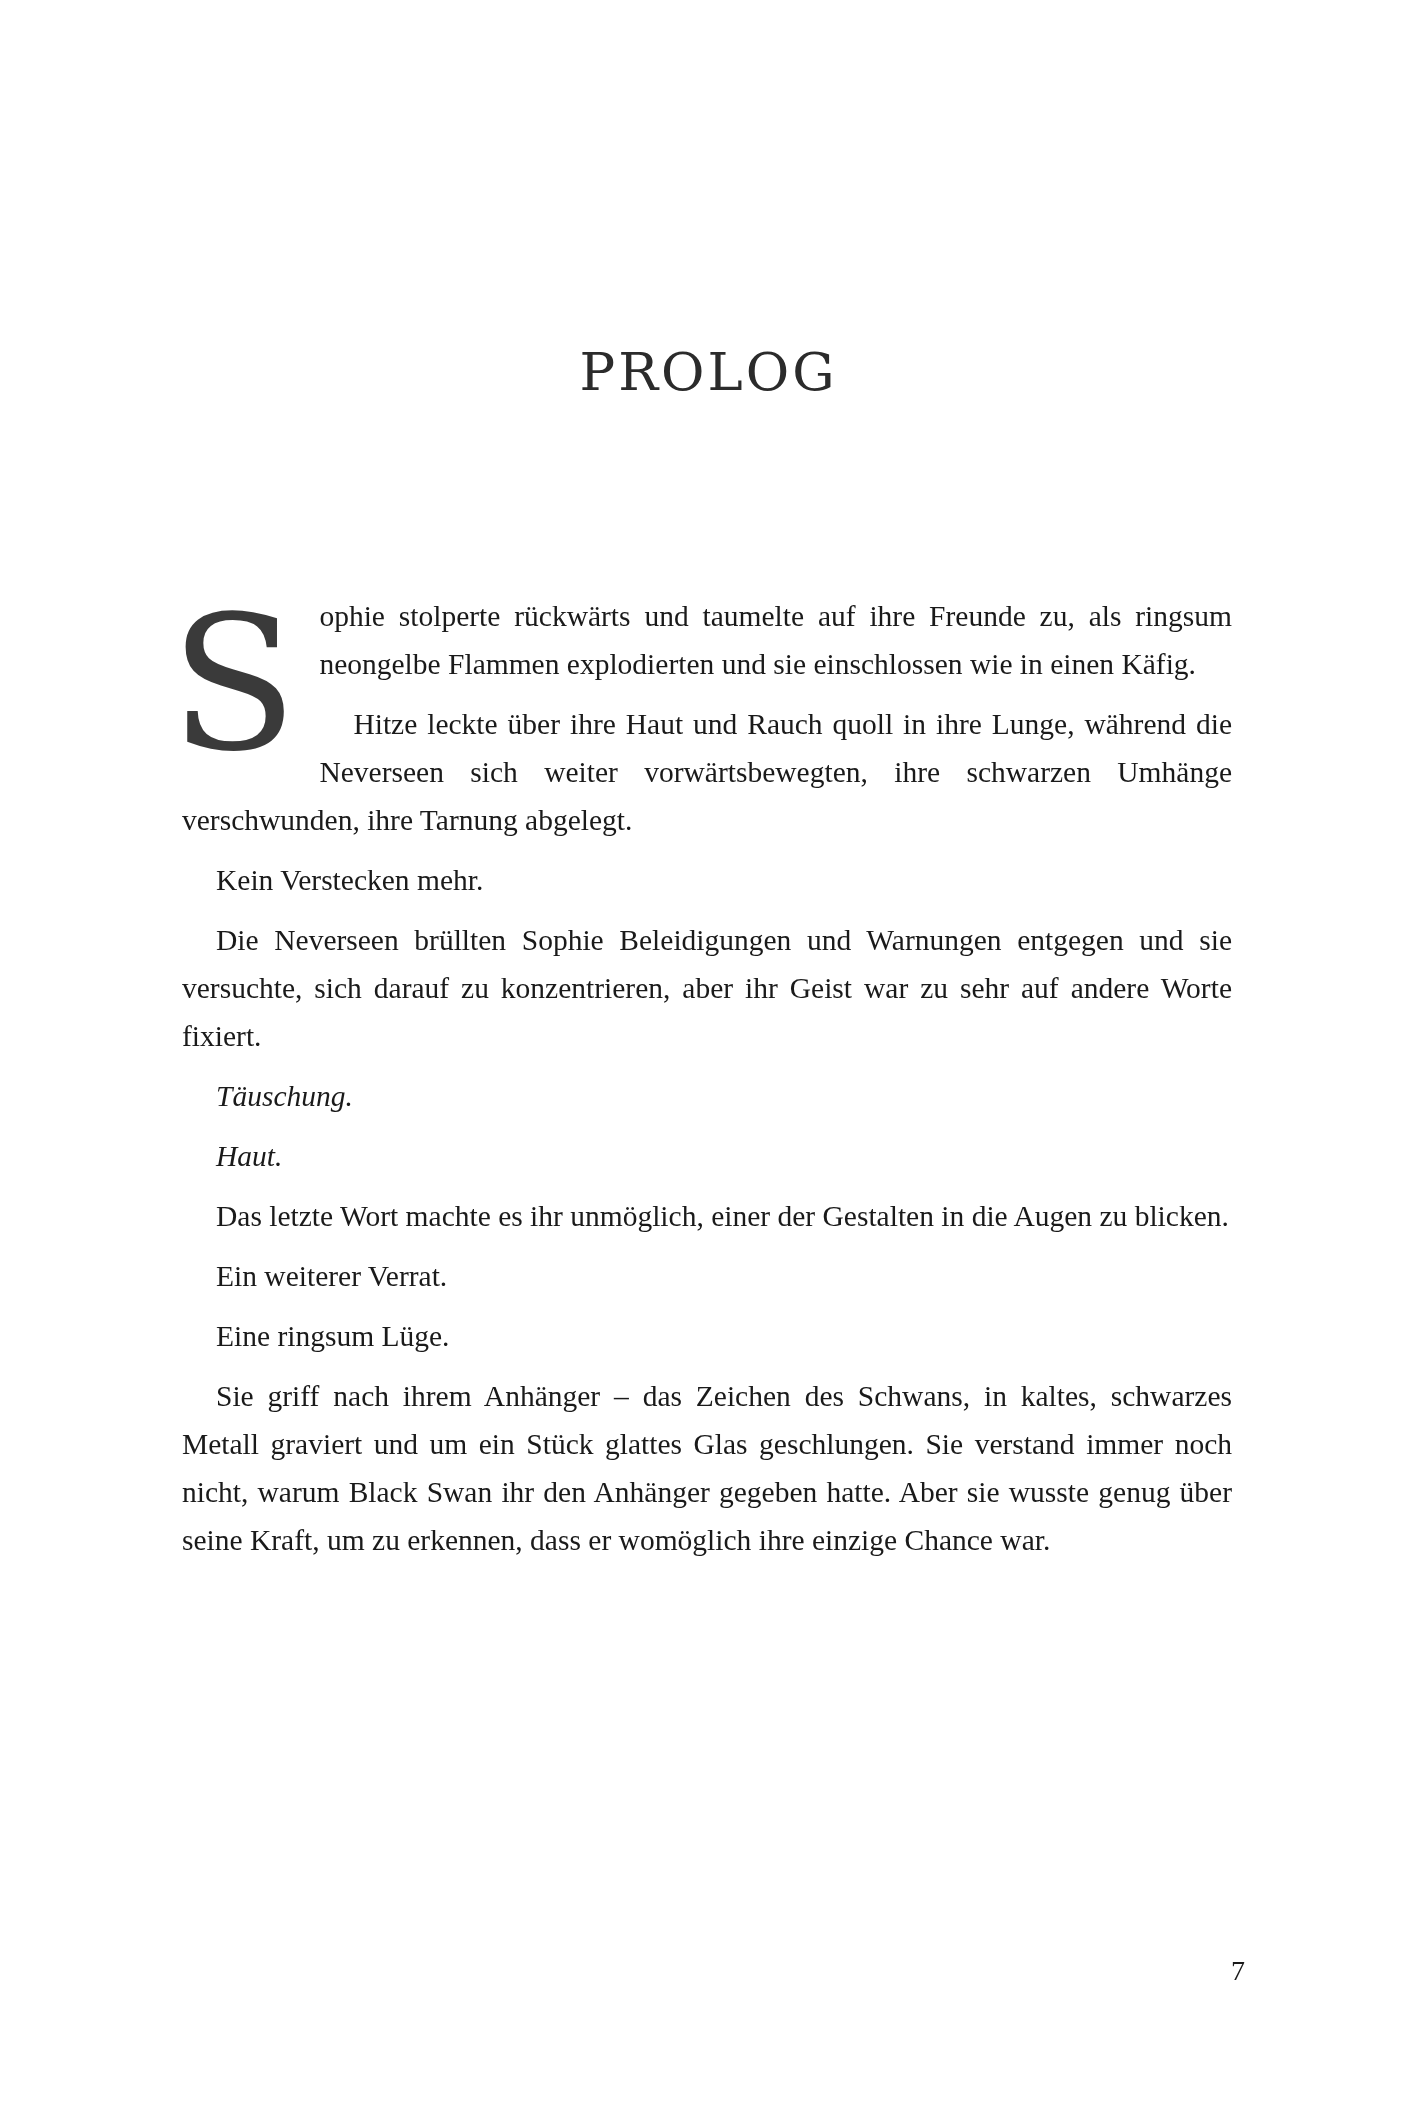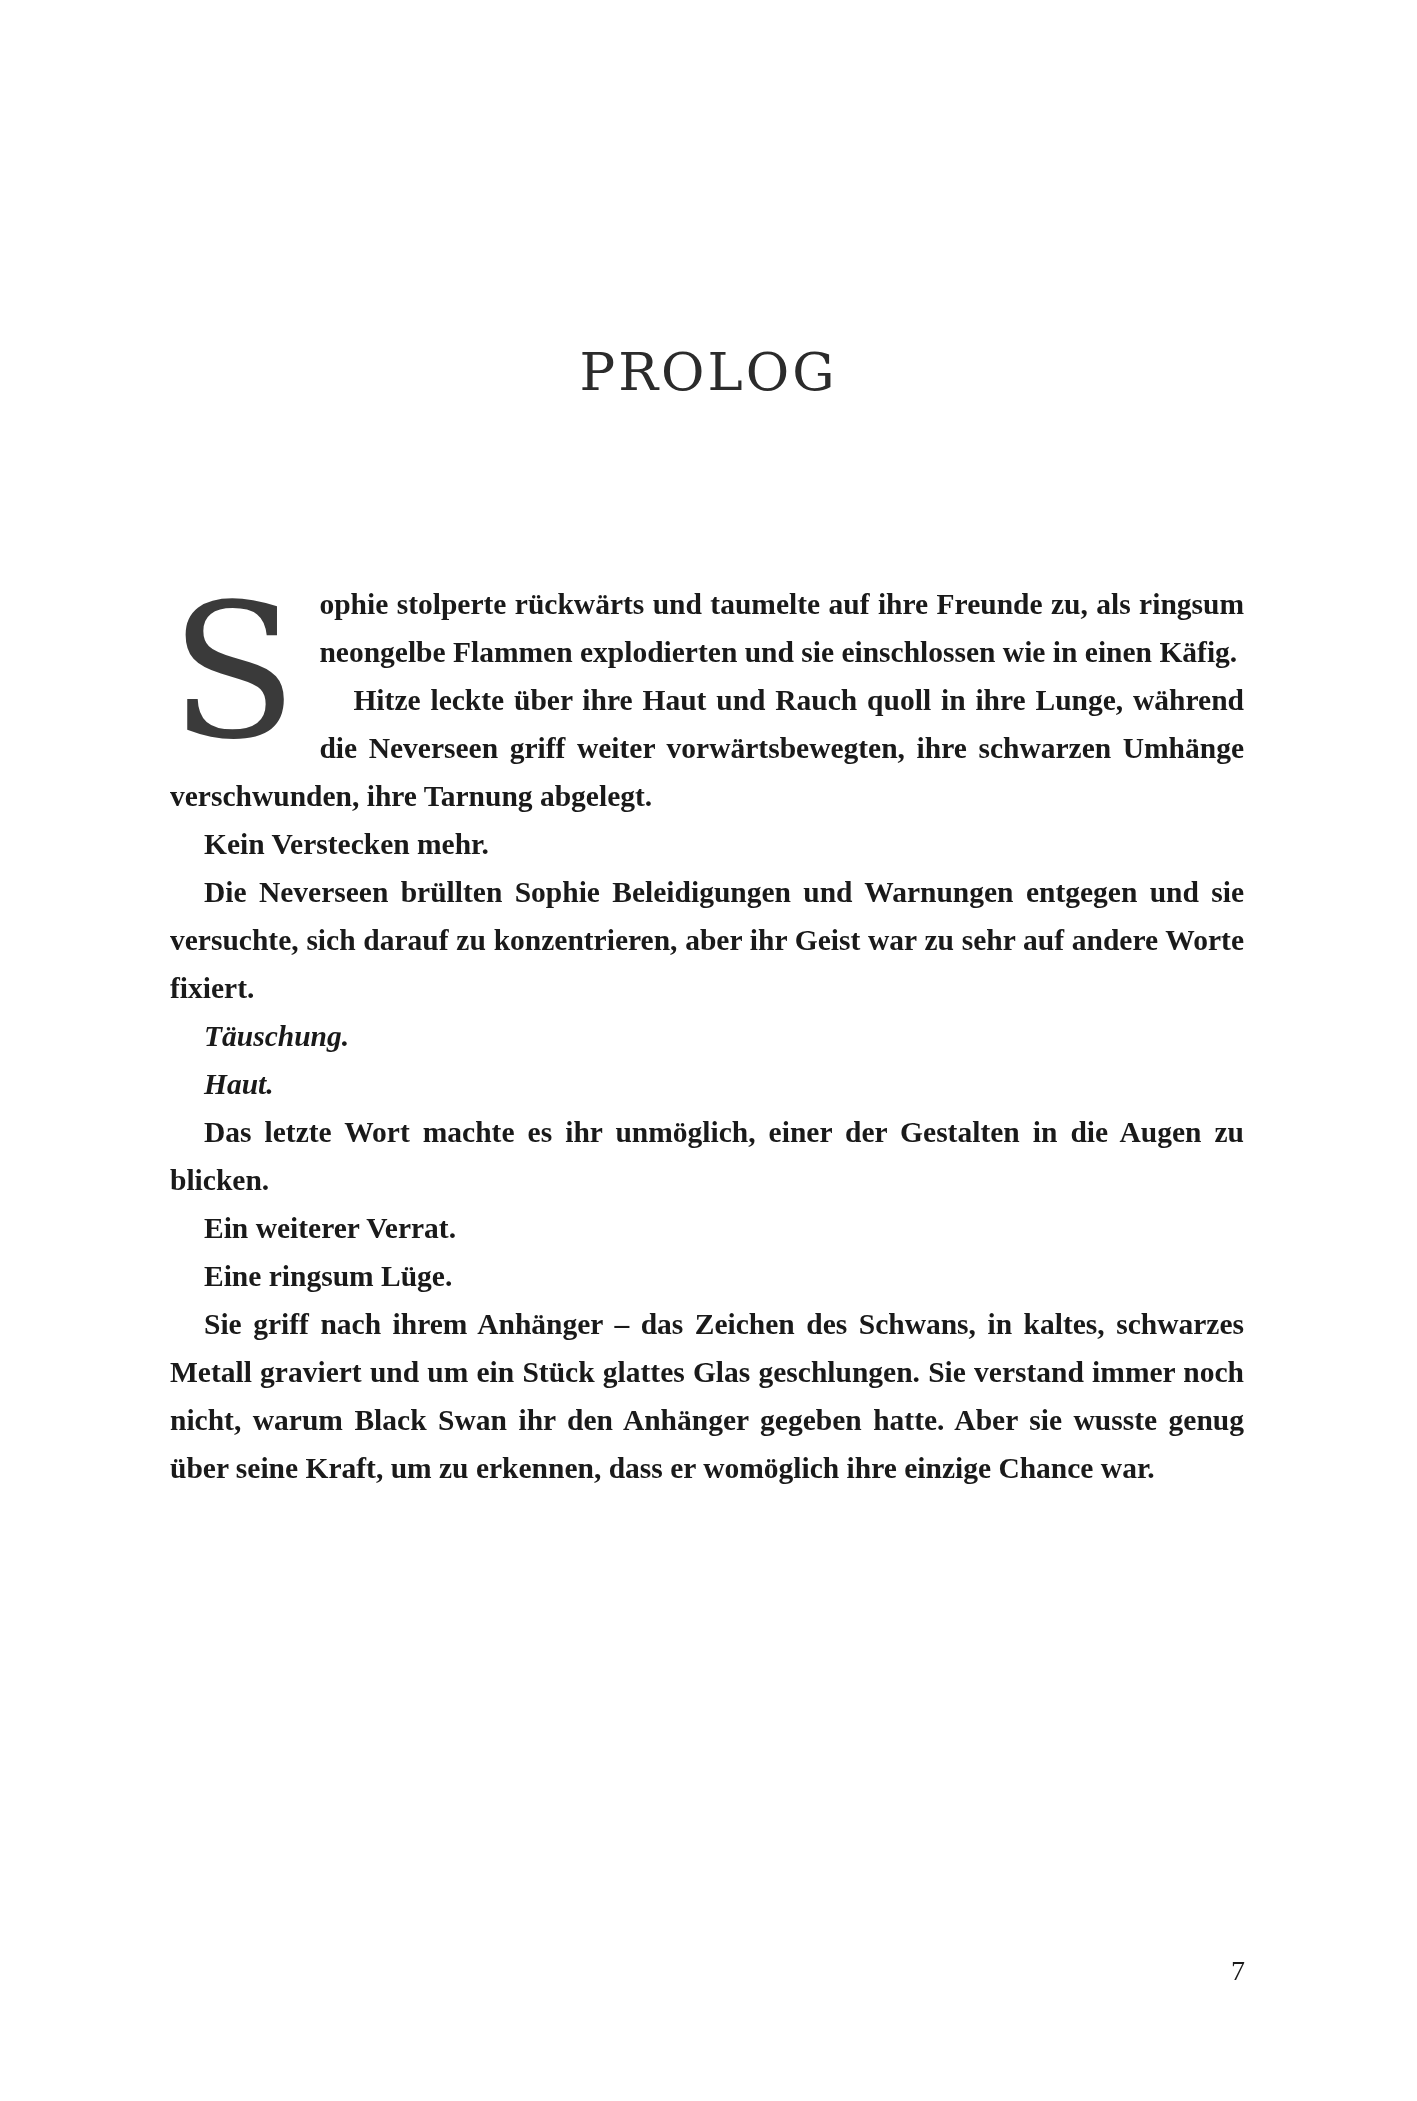--- a/index.html
+++ b/index.html
@@ -62,25 +62,24 @@
     font-family: "DejaVu Serif", serif;
     font-size: 186px;
     line-height: 0.84;
     padding: 0 10px 0 0;
     margin: 14px 12px 0 0;
     color: #3a3a3a;
     font-weight: 400;
   }
 
   p {
-    margin: 0;
+    margin: 12px;
     text-align: justify;
     text-justify: inter-word;
     hyphens: manual;
-    font-weight: bold;
   }
 
   p.first {
     text-indent: 0;
   }
 
   p.indent {
     text-indent: 34px;
   }
 
@@ -108,21 +107,21 @@
 
 <div class="page">
 
   <h1 class="chapter-title">Prolog</h1>
 
   <div class="body-block">
     <div class="dropcap-wrap">
       <span class="dropcap">S</span>
       <p class="first">ophie stolperte rückwärts und taumelte auf ihre Freunde zu, als ringsum neongelbe Flammen explodierten und sie einschlossen wie in einen Käfig.</p>
     </div>
-    <p class="indent">Hitze leckte über ihre Haut und Rauch quoll in ihre Lunge, während die Neverseen griff weiter vorwärtsbewegten, ihre schwarzen Umhänge verschwunden, ihre Tarnung abgelegt.</p>
+    <p class="indent">Hitze leckte über ihre Haut und Rauch quoll in ihre Lunge, während die Neverseen sich weiter vorwärtsbewegten, ihre schwarzen Umhänge verschwunden, ihre Tarnung abgelegt.</p>
     <p class="indent">Kein Verstecken mehr.</p>
     <p class="indent">Die Neverseen brüllten Sophie Beleidigungen und Warnungen entgegen und sie versuchte, sich darauf zu konzentrieren, aber ihr Geist war zu sehr auf andere Worte fixiert.</p>
     <p class="italic">Täuschung.</p>
     <p class="italic">Haut.</p>
     <p class="indent">Das letzte Wort machte es ihr unmöglich, einer der Gestalten in die Augen zu blicken.</p>
     <p class="indent">Ein weiterer Verrat.</p>
     <p class="indent">Eine ringsum Lüge.</p>
     <p class="indent">Sie griff nach ihrem Anhänger – das Zeichen des Schwans, in kaltes, schwarzes Metall graviert und um ein Stück glattes Glas geschlungen. Sie verstand immer noch nicht, warum Black Swan ihr den Anhänger gegeben hatte. Aber sie wusste genug über seine Kraft, um zu erkennen, dass er womöglich ihre einzige Chance war.</p>
   </div>
 

